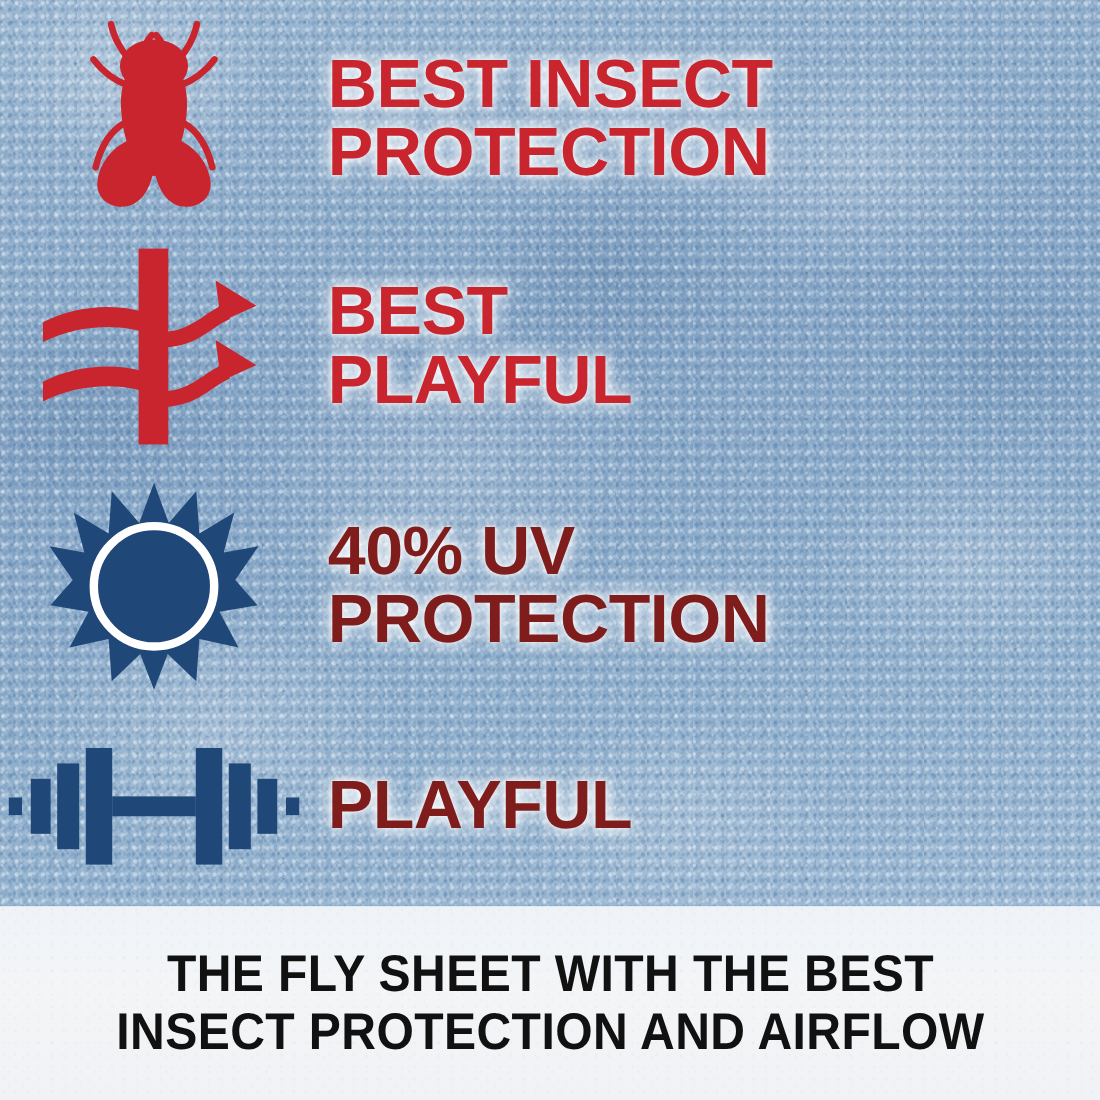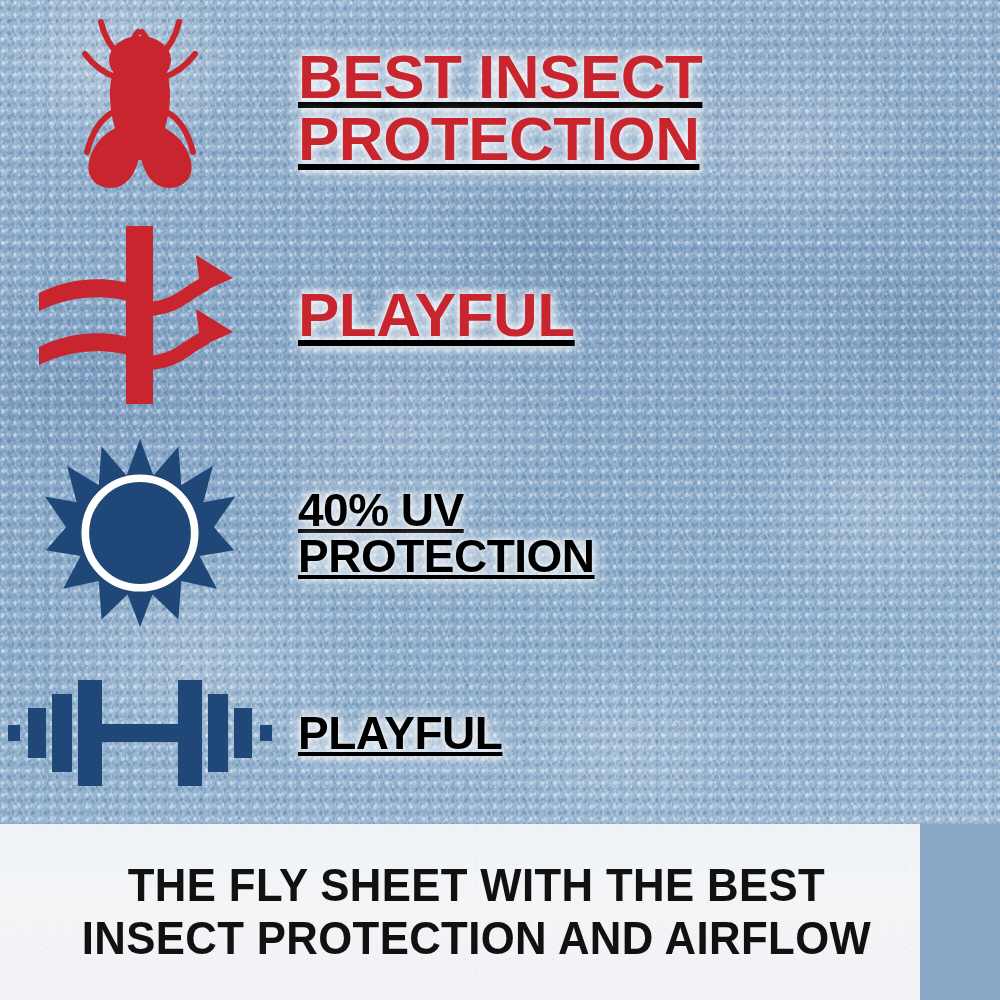--- a/index.html
+++ b/index.html
@@ -63,32 +63,31 @@
     background-size: 17px 17px, 19px 19px, 23px 23px;
     opacity: .9;
     pointer-events: none;
   }
 
   
   .caption-band {
     position: absolute;
     left: 0;
     top: 824px;
-    width: 888px;
+    width: 1000px;
     height: 176px;
     background: #f1f4f7;
     background-image:
       radial-gradient(circle at 3px 3px, rgba(0,0,0,0.020) 1px, rgba(0,0,0,0) 1.6px),
       radial-gradient(circle at 8px 7px, rgba(0,0,0,0.015) 1px, rgba(0,0,0,0) 1.6px),
       linear-gradient(180deg, #eff3f8 0%, #f3f5f7 40%, #f0f2f5 100%);
     background-size: 11px 11px, 13px 13px, 100% 100%;
     display: flex;
     align-items: center;
     justify-content: center;
-    padding-left: 32px;
   }
   .caption-text {
     text-align: center;
     color: #111111;
     font-family: "Liberation Sans Narrow", "Liberation Sans", sans-serif;
     font-weight: 700;
     font-size: 47px;
     line-height: 1.12;
     letter-spacing: 0.4px;
     transform: scaleX(0.93);
@@ -102,21 +101,20 @@
     position: absolute;
     left: 0;
     top: 0;
     width: 1000px;
     height: 824px;
   }
   .row {
     position: absolute;
     display: flex;
     align-items: center;
-    text-decoration: underline;
   }
   .icon-cell {
     width: 280px;
     height: 100%;
     display: flex;
     align-items: center;
     justify-content: center;
     flex: none;
   }
   .text-cell {
@@ -135,22 +133,22 @@
 
   .feat-red {
     color: #c9252f;
     font-size: 62px;
     text-shadow:
       0 0 7px rgba(255,255,255,0.95),
       0 0 14px rgba(255,255,255,0.80),
       0 0 22px rgba(255,255,255,0.55);
   }
   .feat-navy {
-    color: #000000;
-    font-size: 46px;
+    color: #7f1d1d;
+    font-size: 62px;
     text-shadow:
       0 0 7px rgba(255,255,255,0.95),
       0 0 14px rgba(255,255,255,0.82),
       0 0 22px rgba(255,255,255,0.60);
   }
 
   
   #row-insect   { left: 0; top: 8px;   width: 1000px; height: 200px; }
   #row-airflow  { left: 0; top: 215px; width: 1000px; height: 200px; }
   #row-uv       { left: 0; top: 428px; width: 1000px; height: 210px; }
@@ -232,20 +230,21 @@
 
           <path d="M112 136
                    C 140 136, 150 120, 172 110
                    L 176 124
                    C 156 133, 146 150, 112 150 Z" fill="#c9252f"></path>
           <path d="M163 89 L 200 112 L 160 130 L 166 112 Z" fill="#c9252f"></path>
         </svg>
       </div>
       <div class="text-cell">
         <div class="feat-text feat-red">
+          <span class="ln">BEST</span>
           <span class="ln">PLAYFUL</span>
         </div>
       </div>
     </div>
 
     <div class="row" id="row-uv">
       <div class="icon-cell">
         <svg class="icon-svg" width="192" height="192" viewBox="0 0 200 200">
 
           <polygon fill="#1f4878" points="

